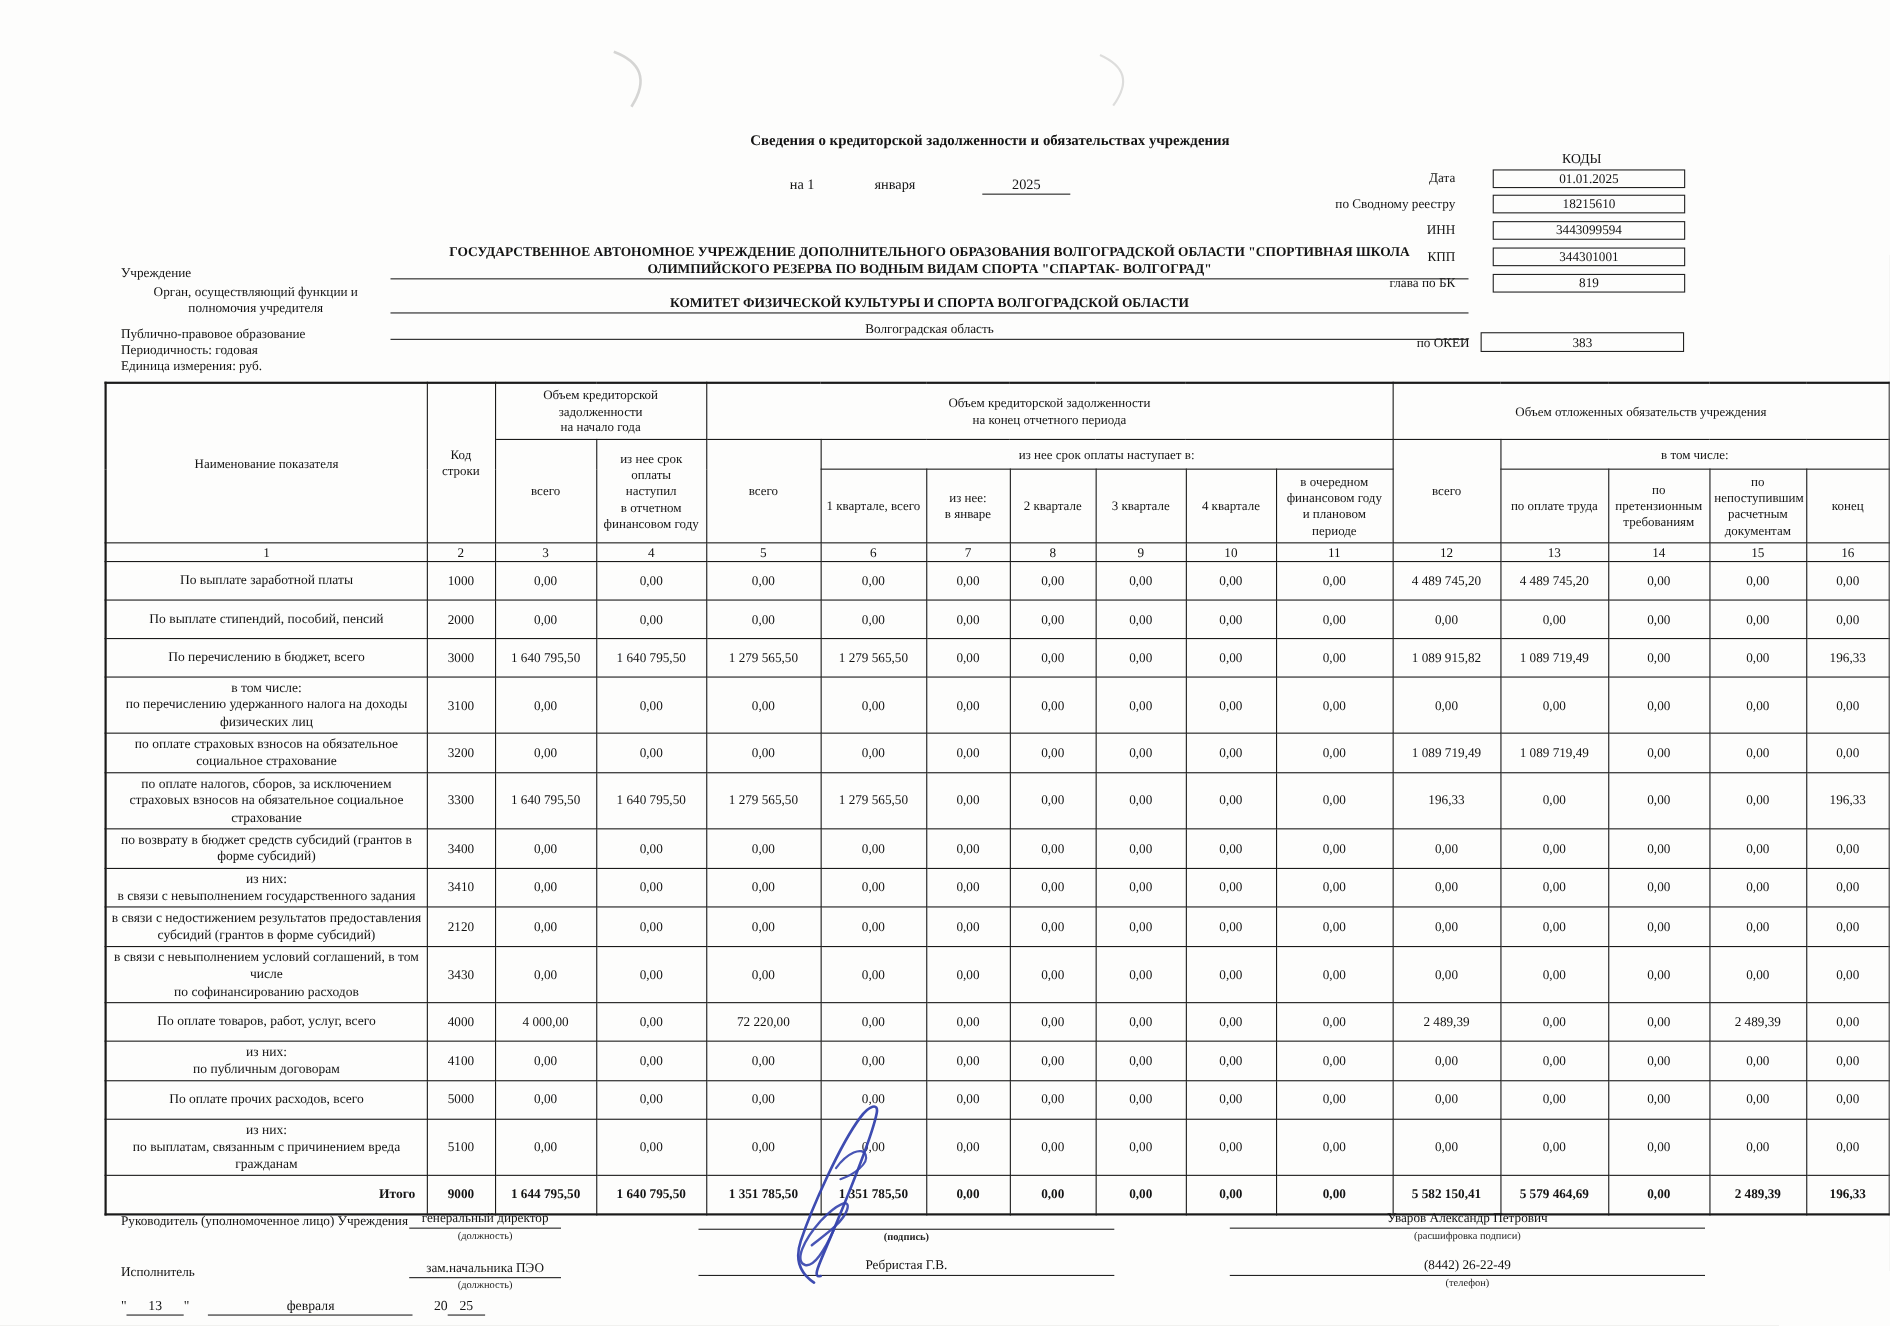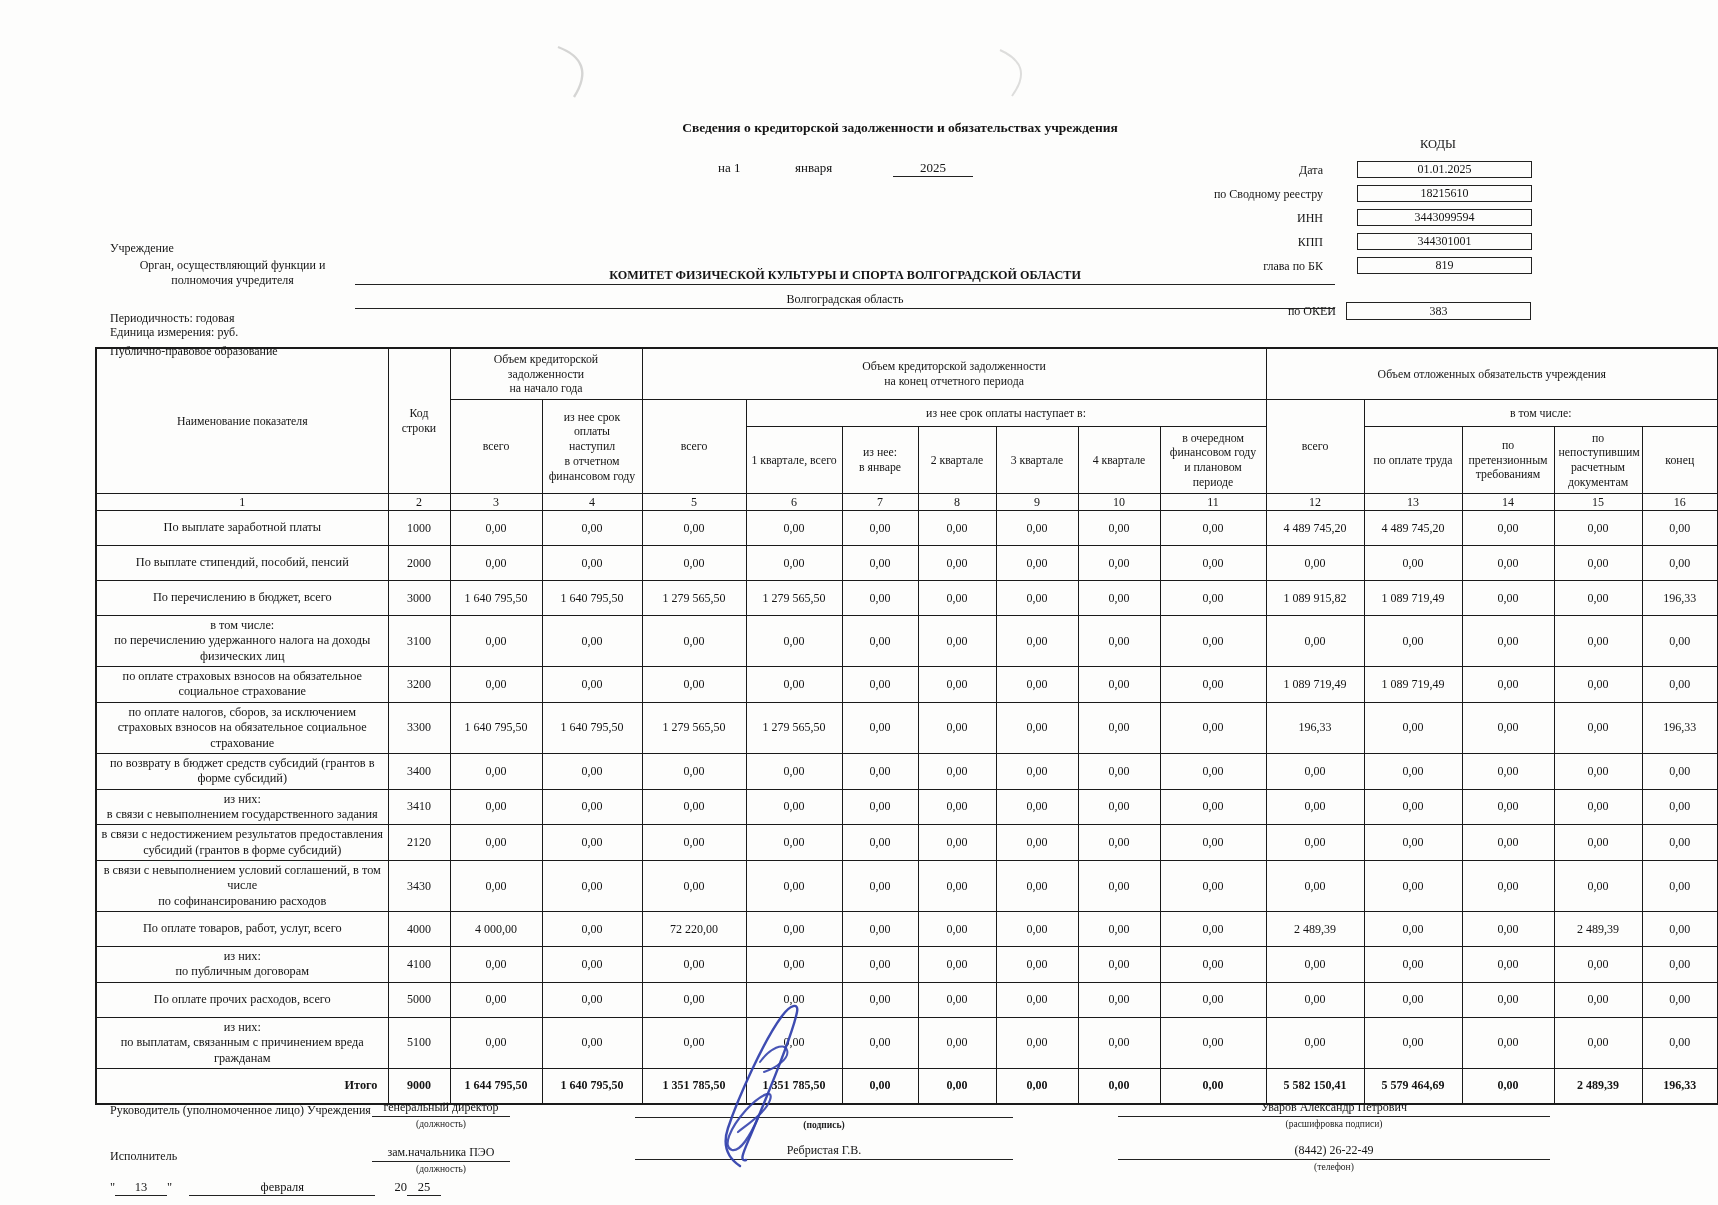--- a/index.html
+++ b/index.html
@@ -18,21 +18,21 @@
     position:absolute;left:360px;top:120px;width:1080px;
     text-align:center;font-weight:bold;font-size:13.5px;
   }
   .date-line{position:absolute;top:160px;left:0;width:100%;font-size:13px;}
   .dl-pre{position:absolute;left:718px;}
   .dl-month{position:absolute;left:795px;}
   .dl-year{position:absolute;left:893px;width:80px;text-align:center;border-bottom:1.5px solid #222;}
   
   .codes-title{position:absolute;left:1345px;top:137px;width:186px;text-align:center;font-size:12.5px;}
   .codes-rows{position:absolute;left:1098px;top:154px;width:434px;}
-  .code-row{display:flex;align-items:flex-end;height:24px;gap:24px;}
+  .code-row{display:flex;align-items:flex-start;height:24px;gap:24px;}
   .code-label{width:238px;text-align:right;padding-right:10px;font-size:12px;display:flex;align-items:center;justify-content:flex-end;}
   .code-box{width:183px;border:1.5px solid #222;margin-top:-1.5px;display:flex;align-items:center;justify-content:center;font-size:12px;}
   .code-row:first-child .code-box{margin-top:0;}
   .okei-row{position:absolute;left:1098px;top:302px;width:434px;display:flex;height:18px;}
   .okei-row .code-box{margin-top:0;}
   
   .meta-label{position:absolute;left:110px;font-size:12px;}
   .meta-value{position:absolute;left:355px;width:980px;text-align:center;border-bottom:1.5px solid #222;font-size:12px;padding-bottom:1px;}
   .mv-bold{font-weight:bold;font-size:12.2px;}
   
@@ -107,23 +107,24 @@
         <div class="code-label">глава по БК</div>
         <div class="code-box">819</div>
       </div>
     </div>
   <div class="okei-row">
     <div class="code-label">по ОКЕИ</div>
     <div class="code-box">383</div>
   </div>
 
   <div class="meta-label" style="top:241px;">Учреждение</div>
+  <div class="meta-value mv-bold" style="top:222px;">ГОСУДАРСТВЕННОЕ АВТОНОМНОЕ УЧРЕЖДЕНИЕ ДОПОЛНИТЕЛЬНОГО ОБРАЗОВАНИЯ ВОЛГОГРАДСКОЙ ОБЛАСТИ "СПОРТИВНАЯ ШКОЛА ОЛИМПИЙСКОГО РЕЗЕРВА ПО ВОДНЫМ ВИДАМ СПОРТА "СПАРТАК- ВОЛГОГРАД"</div>
   <div class="meta-label" style="top:258px;width:245px;text-align:center;">Орган, осуществляющий функции и полномочия учредителя</div>
   <div class="meta-value mv-bold" style="top:268px;">КОМИТЕТ ФИЗИЧЕСКОЙ КУЛЬТУРЫ И СПОРТА ВОЛГОГРАДСКОЙ ОБЛАСТИ</div>
-  <div class="meta-label" style="top:296px;margin-top:48px;">Публично-правовое образование</div>
+  <div class="meta-label" style="top:296px;">Публично-правовое образование</div>
   <div class="meta-value" style="top:292px;">Волгоградская область</div>
   <div class="meta-label" style="top:311px;">Периодичность: годовая</div>
   <div class="meta-label" style="top:325px;">Единица измерения: руб.</div>
 
   <table class="report">
     <colgroup>
       <col style="width:292px">
         <col style="width:62px">
         <col style="width:92px">
         <col style="width:100px">

